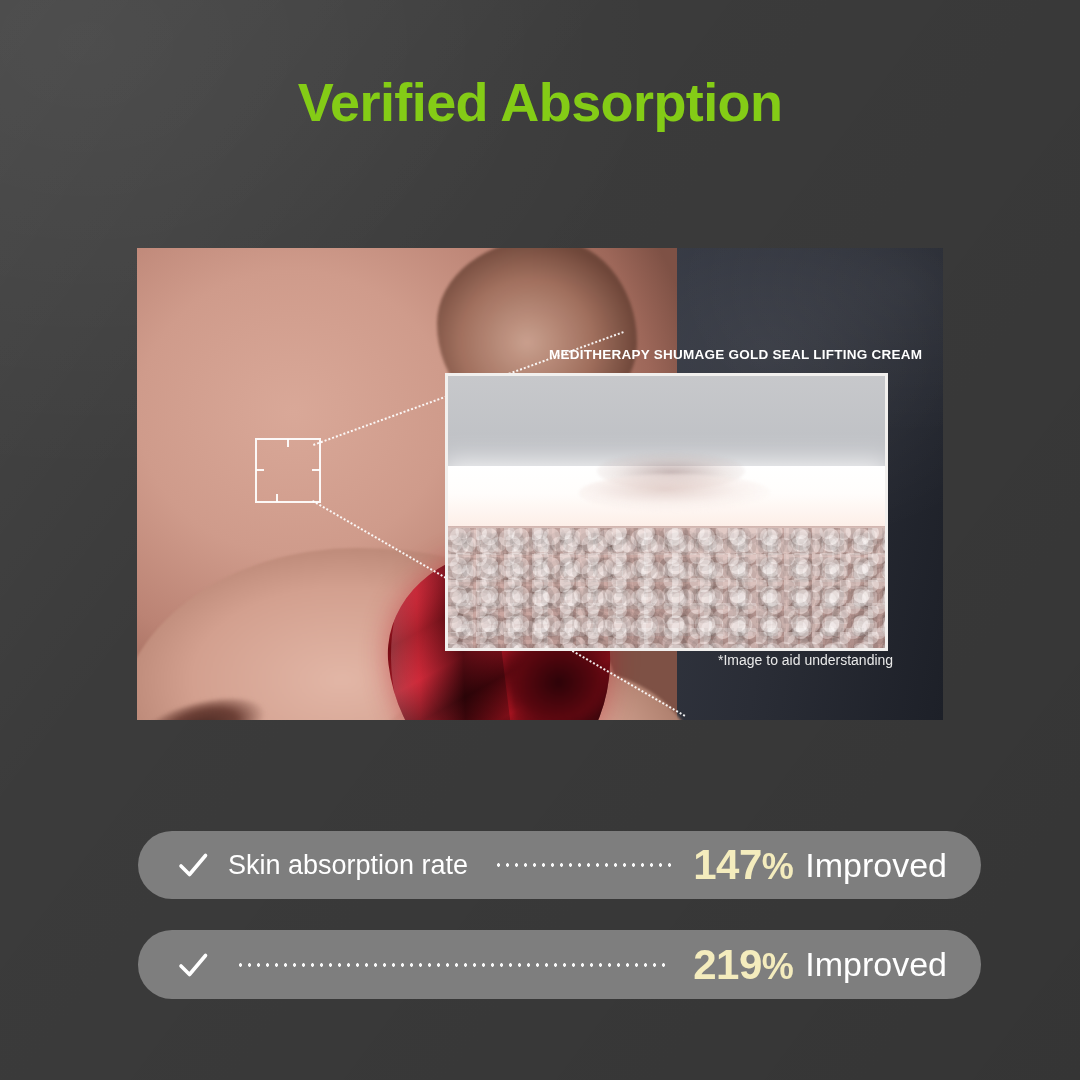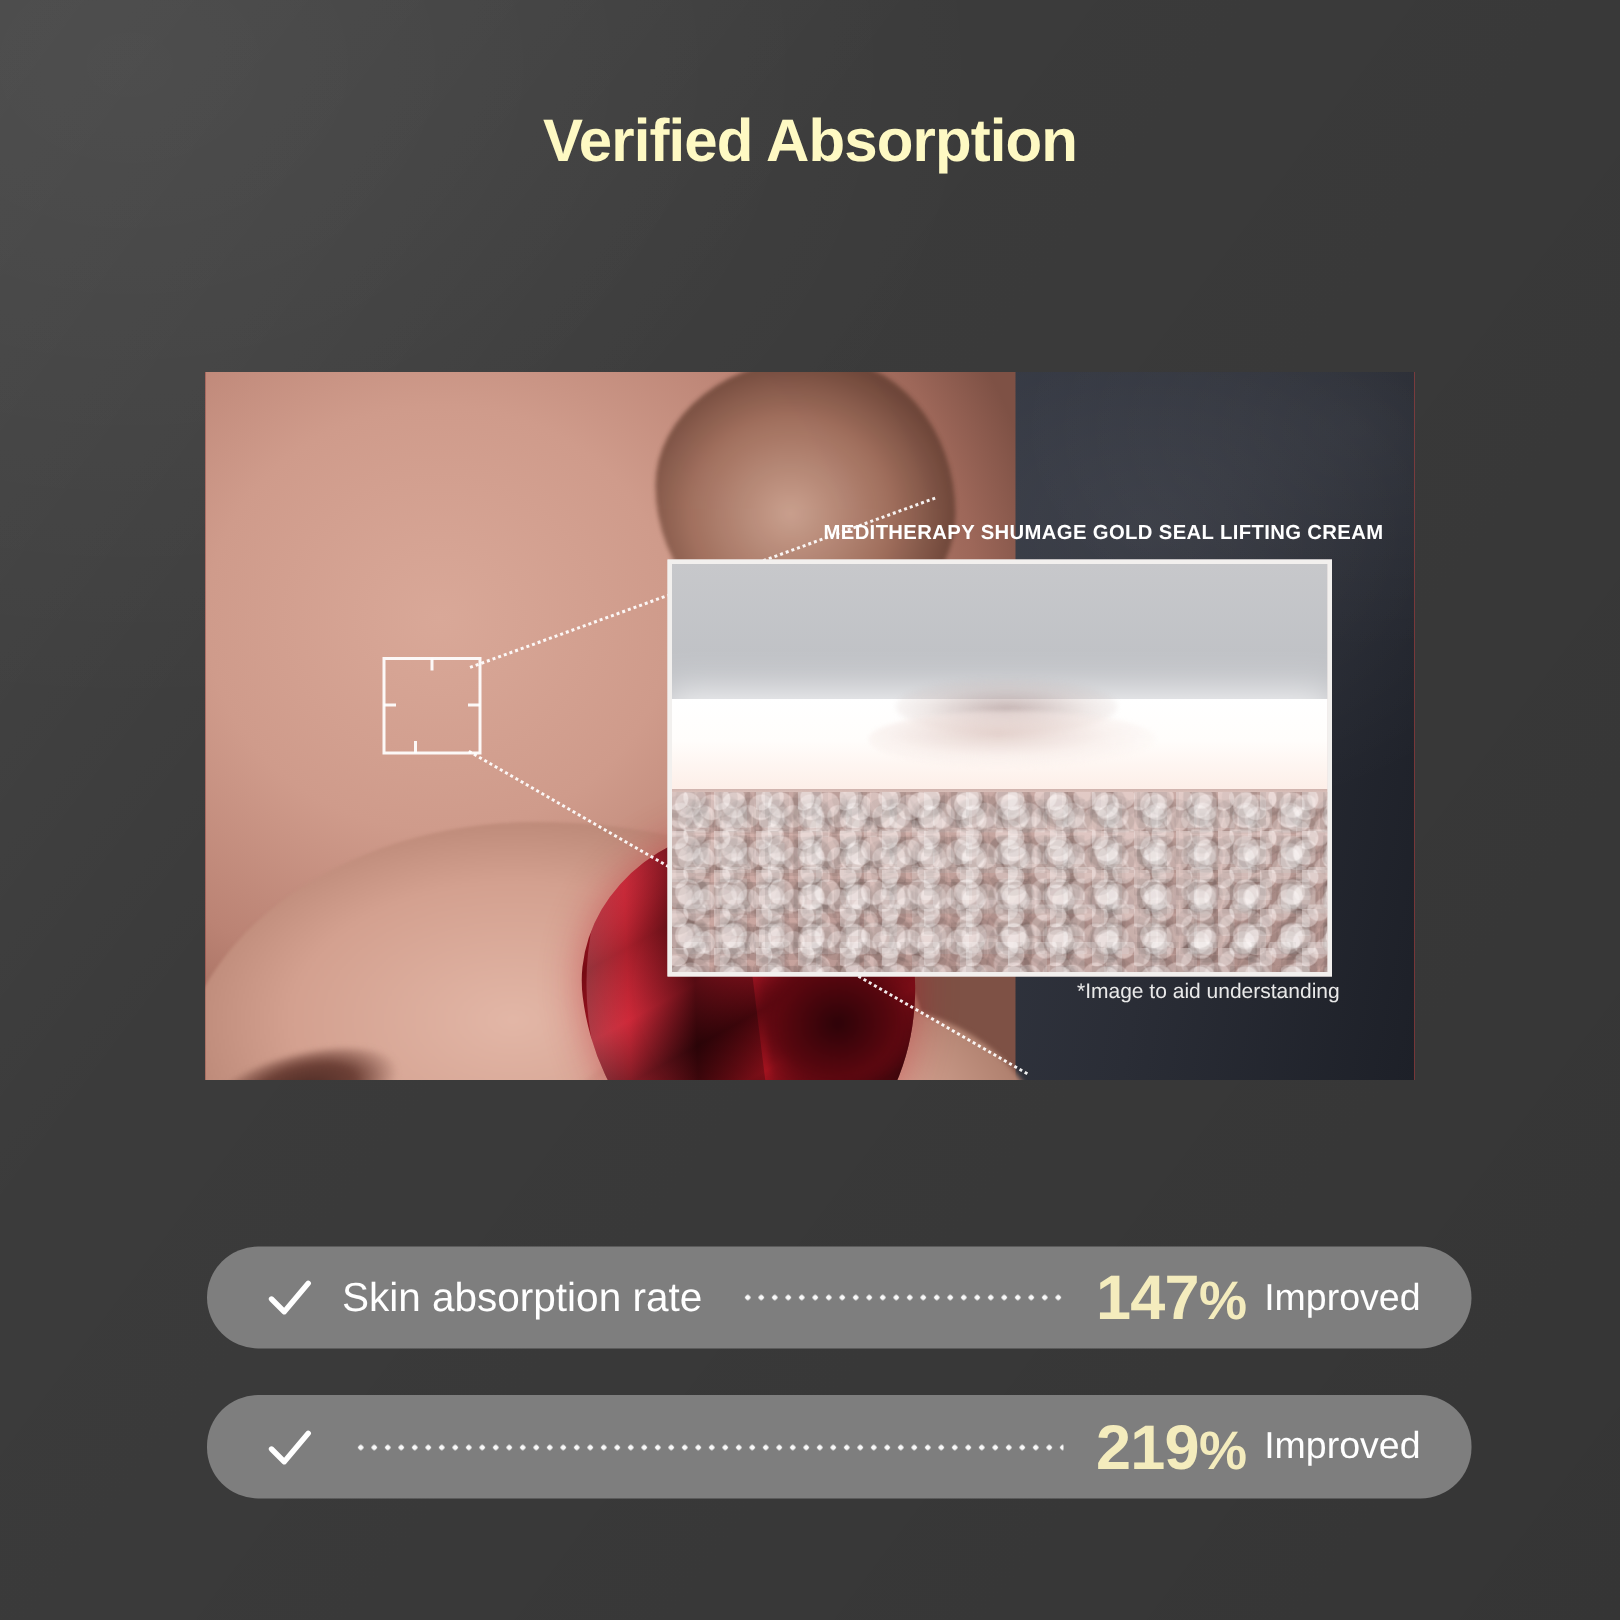--- a/index.html
+++ b/index.html
@@ -19,35 +19,35 @@
       linear-gradient(127deg, rgba(255,255,255,0.055) 0%, rgba(255,255,255,0.03) 17%, rgba(0,0,0,0.0) 33%, rgba(0,0,0,0.06) 72%, rgba(0,0,0,0.10) 100%),
       radial-gradient(120% 90% at 8% 4%, rgba(255,255,255,0.05) 0%, rgba(255,255,255,0) 45%);
     pointer-events:none;
   }
 
   
   #heading {
     position:absolute;
     left:0; right:0; top:70px;
     text-align:center;
-    color:#fef9c3;
-    font-size:40px;
+    color:#84cc16;
+    font-size:54px;
     font-weight:bold;
     line-height:1.22;
     letter-spacing:-0.6px;
   }
   #heading .ln { display:block; }
 
   
   #hero {
     position:absolute;
     left:137px; top:248px;
     width:806px; height:472px;
     overflow:hidden;
-    background:#ef4444;
+    background:#a21caf;
   }
   
   #hero-backdrop {
     position:absolute; inset:0;
     background:
       linear-gradient(100deg, #6b4c46 0%, #50353169 16%, #2b2e37 34%, #343843 55%, #2a2d36 78%, #1d2028 100%);
   }
   #hero-backdrop::after{
     content:"";
     position:absolute; inset:0;
@@ -285,21 +285,21 @@
   .pct {
     color:#f4ecbd;
     font-size:42px;
     font-weight:bold;
     letter-spacing:-0.5px;
     white-space:nowrap;
   }
   .pct .sym { font-size:36px; }
   .improved {
     color:#ffffff;
-    font-size:25px;
+    font-size:34px;
     margin-left:12px;
     margin-right:34px;
     white-space:nowrap;
   }
 </style>
 </head>
 <body>
 
 <div id="bg-sheen"></div>
 

